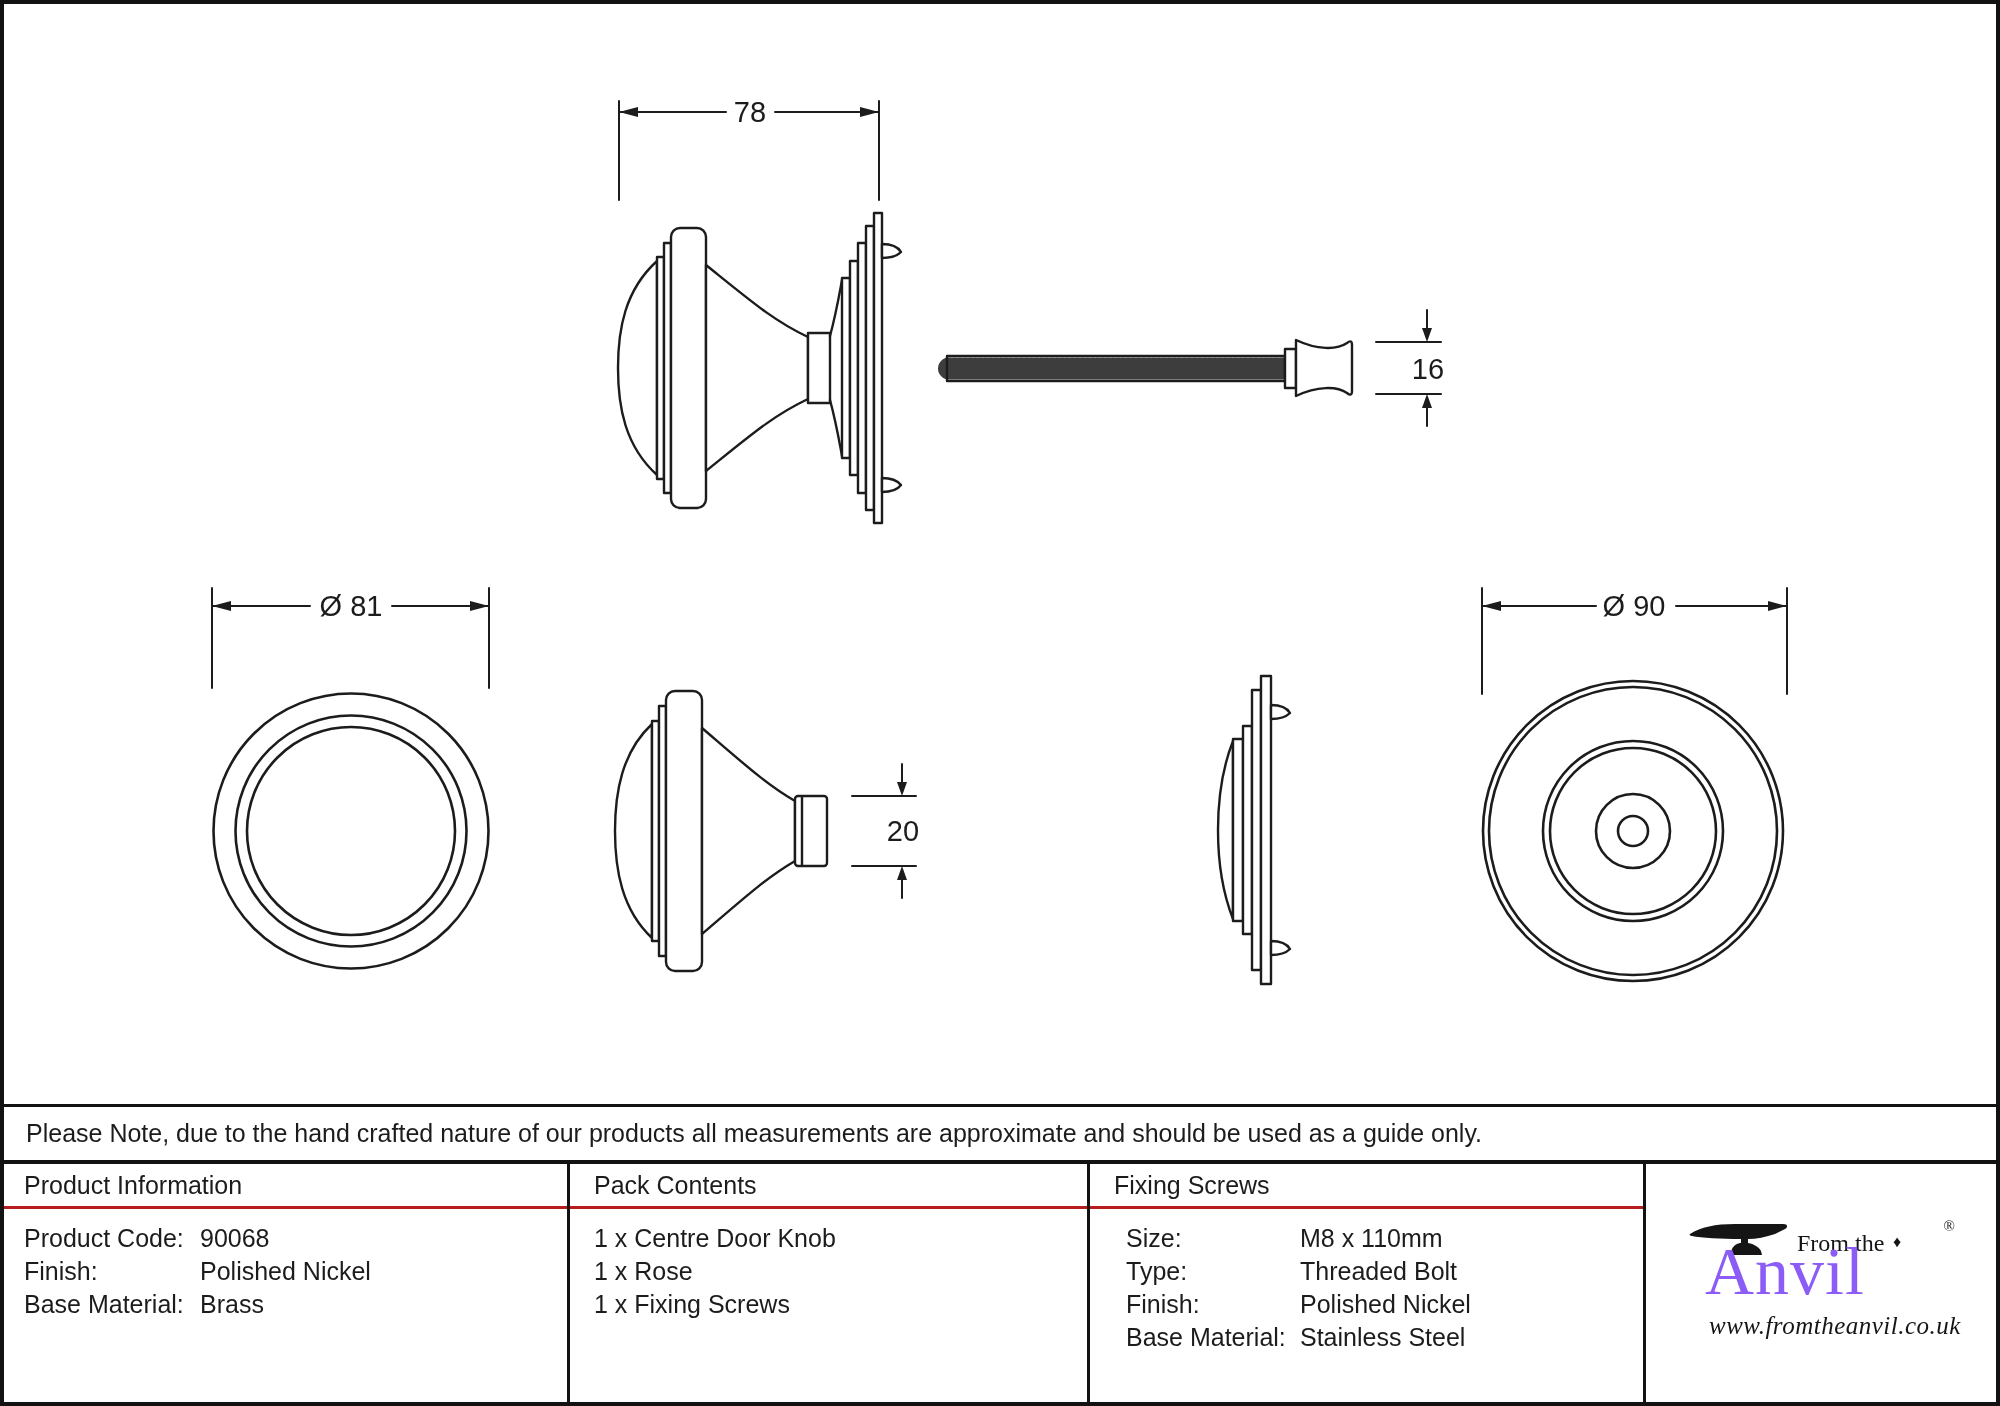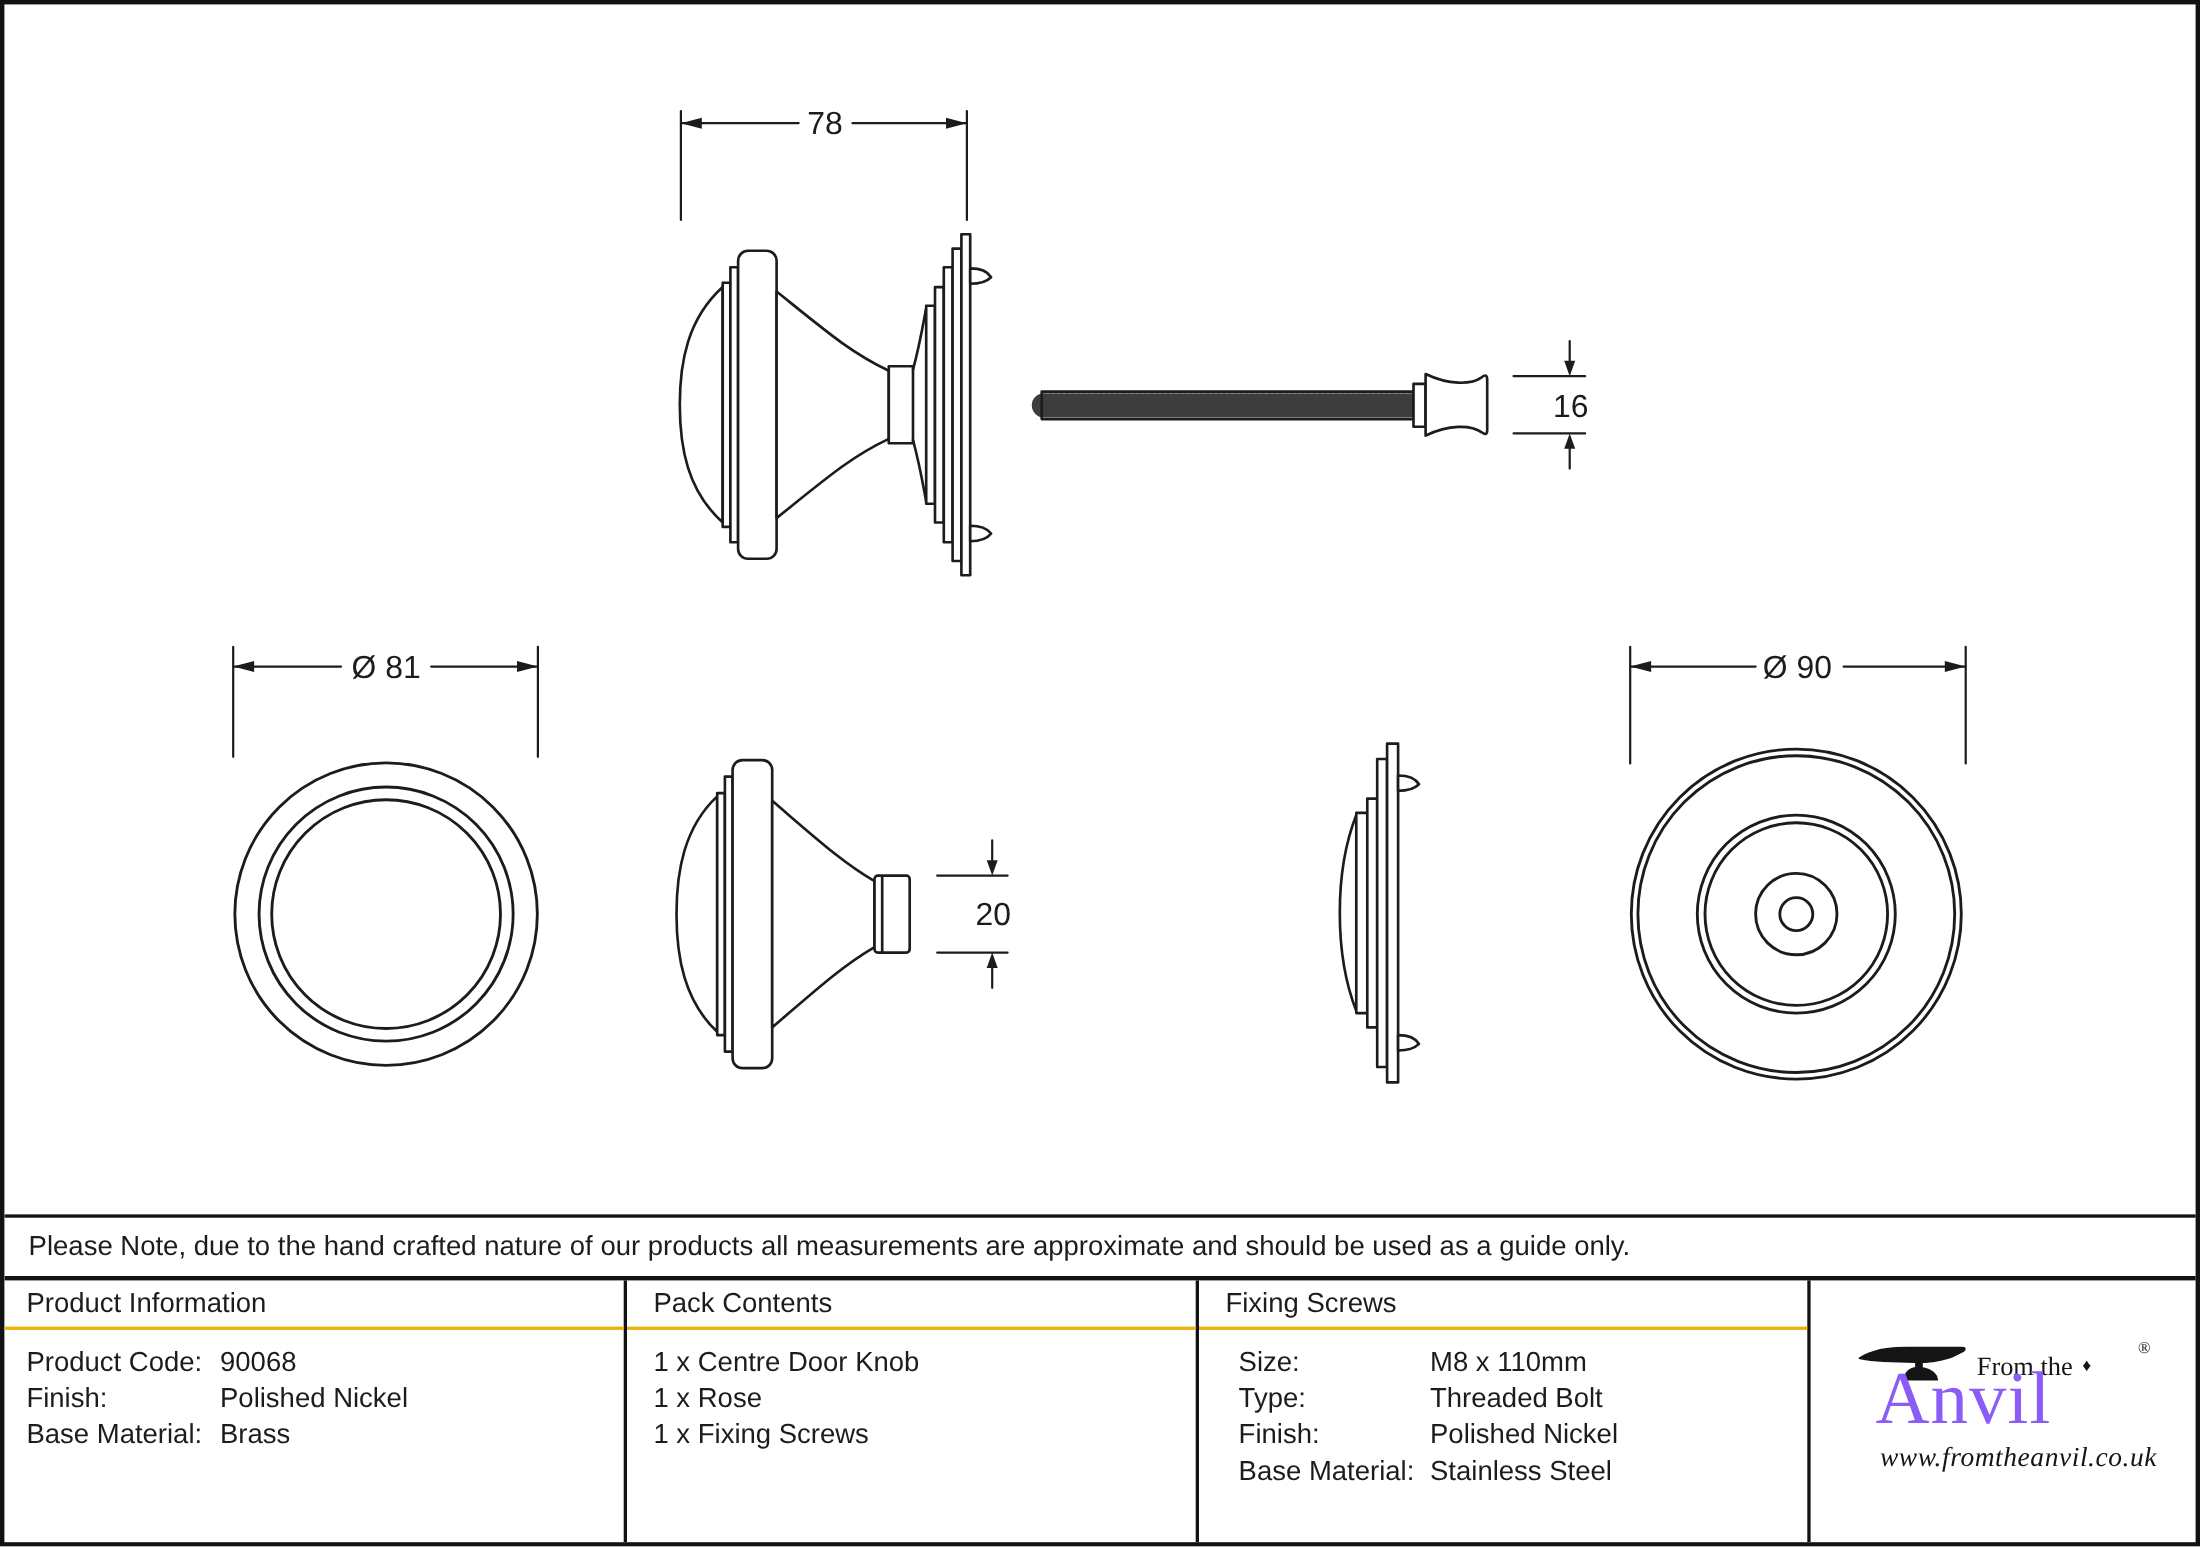--- a/index.html
+++ b/index.html
@@ -11,21 +11,21 @@
   
   .note-row{position:absolute;top:1100px;left:0;width:1992px;height:53px;
             border-top:3px solid #121212;border-bottom:4px solid #121212;
             display:flex;align-items:center;padding-left:22px;box-sizing:content-box;
             font-size:25px;}
   
   .bottom-table{position:absolute;top:1160px;left:0;right:0;bottom:0;
                 display:grid;grid-template-columns:566px 520px 556px 1fr;}
   .tcol{border-right:3px solid #121212;display:flex;flex-direction:column;}
   .tcol:last-child{border-right:none;}
-  .tcol-header{height:42px;border-bottom:3px solid #eab308;display:flex;align-items:center;
+  .tcol-header{height:42px;border-bottom:3px solid #b91c1c;display:flex;align-items:center;
                font-size:25px;flex:0 0 auto;}
   .tcol-body{padding-top:13px;font-size:25px;}
   .kv-row{display:flex;height:33px;align-items:center;}
   .kv-label{flex:0 0 176px;}
   .pc-row{height:33px;display:flex;align-items:center;}
   .pad1{padding-left:20px;}
   .pad2{padding-left:24px;}
   .kv3 .kv-label{flex:0 0 174px;margin-left:12px;}
   
   .logo-cell{align-items:center;justify-content:center;display:flex;}

